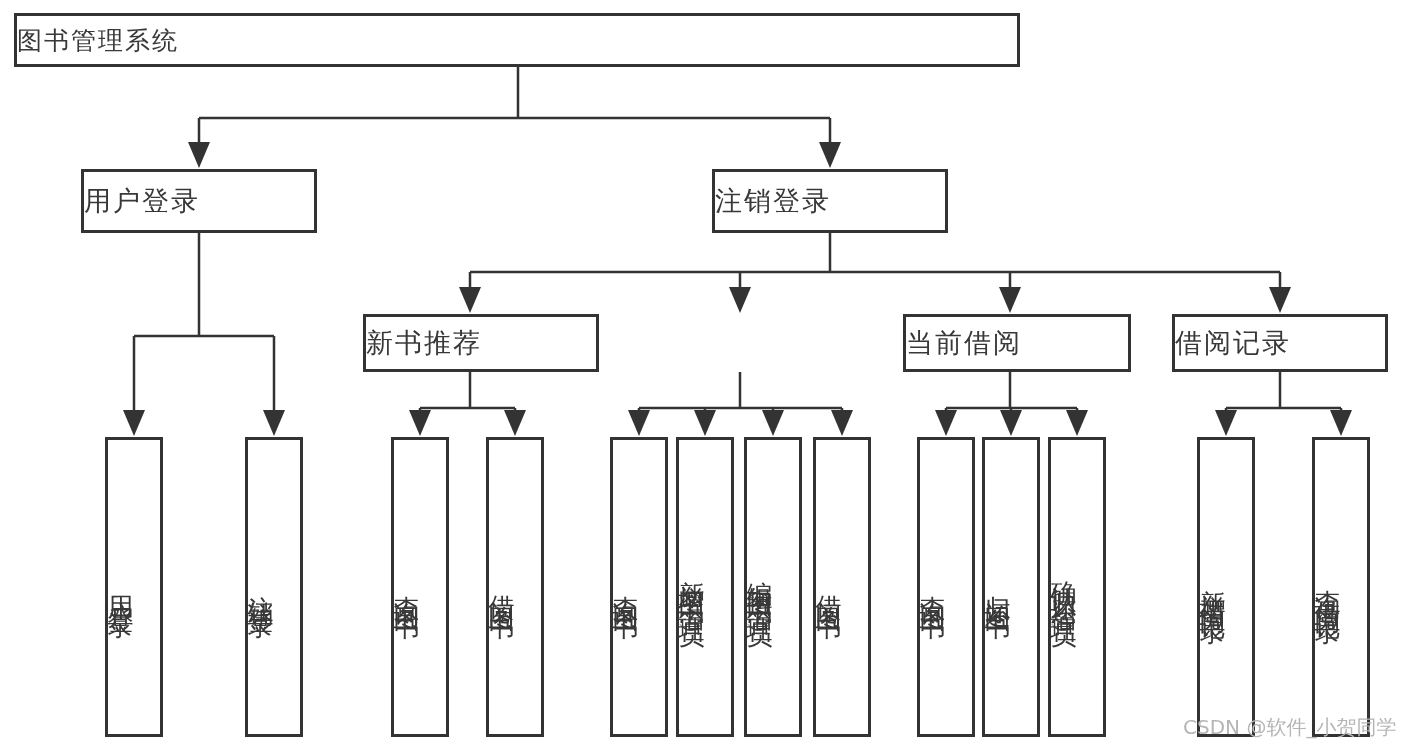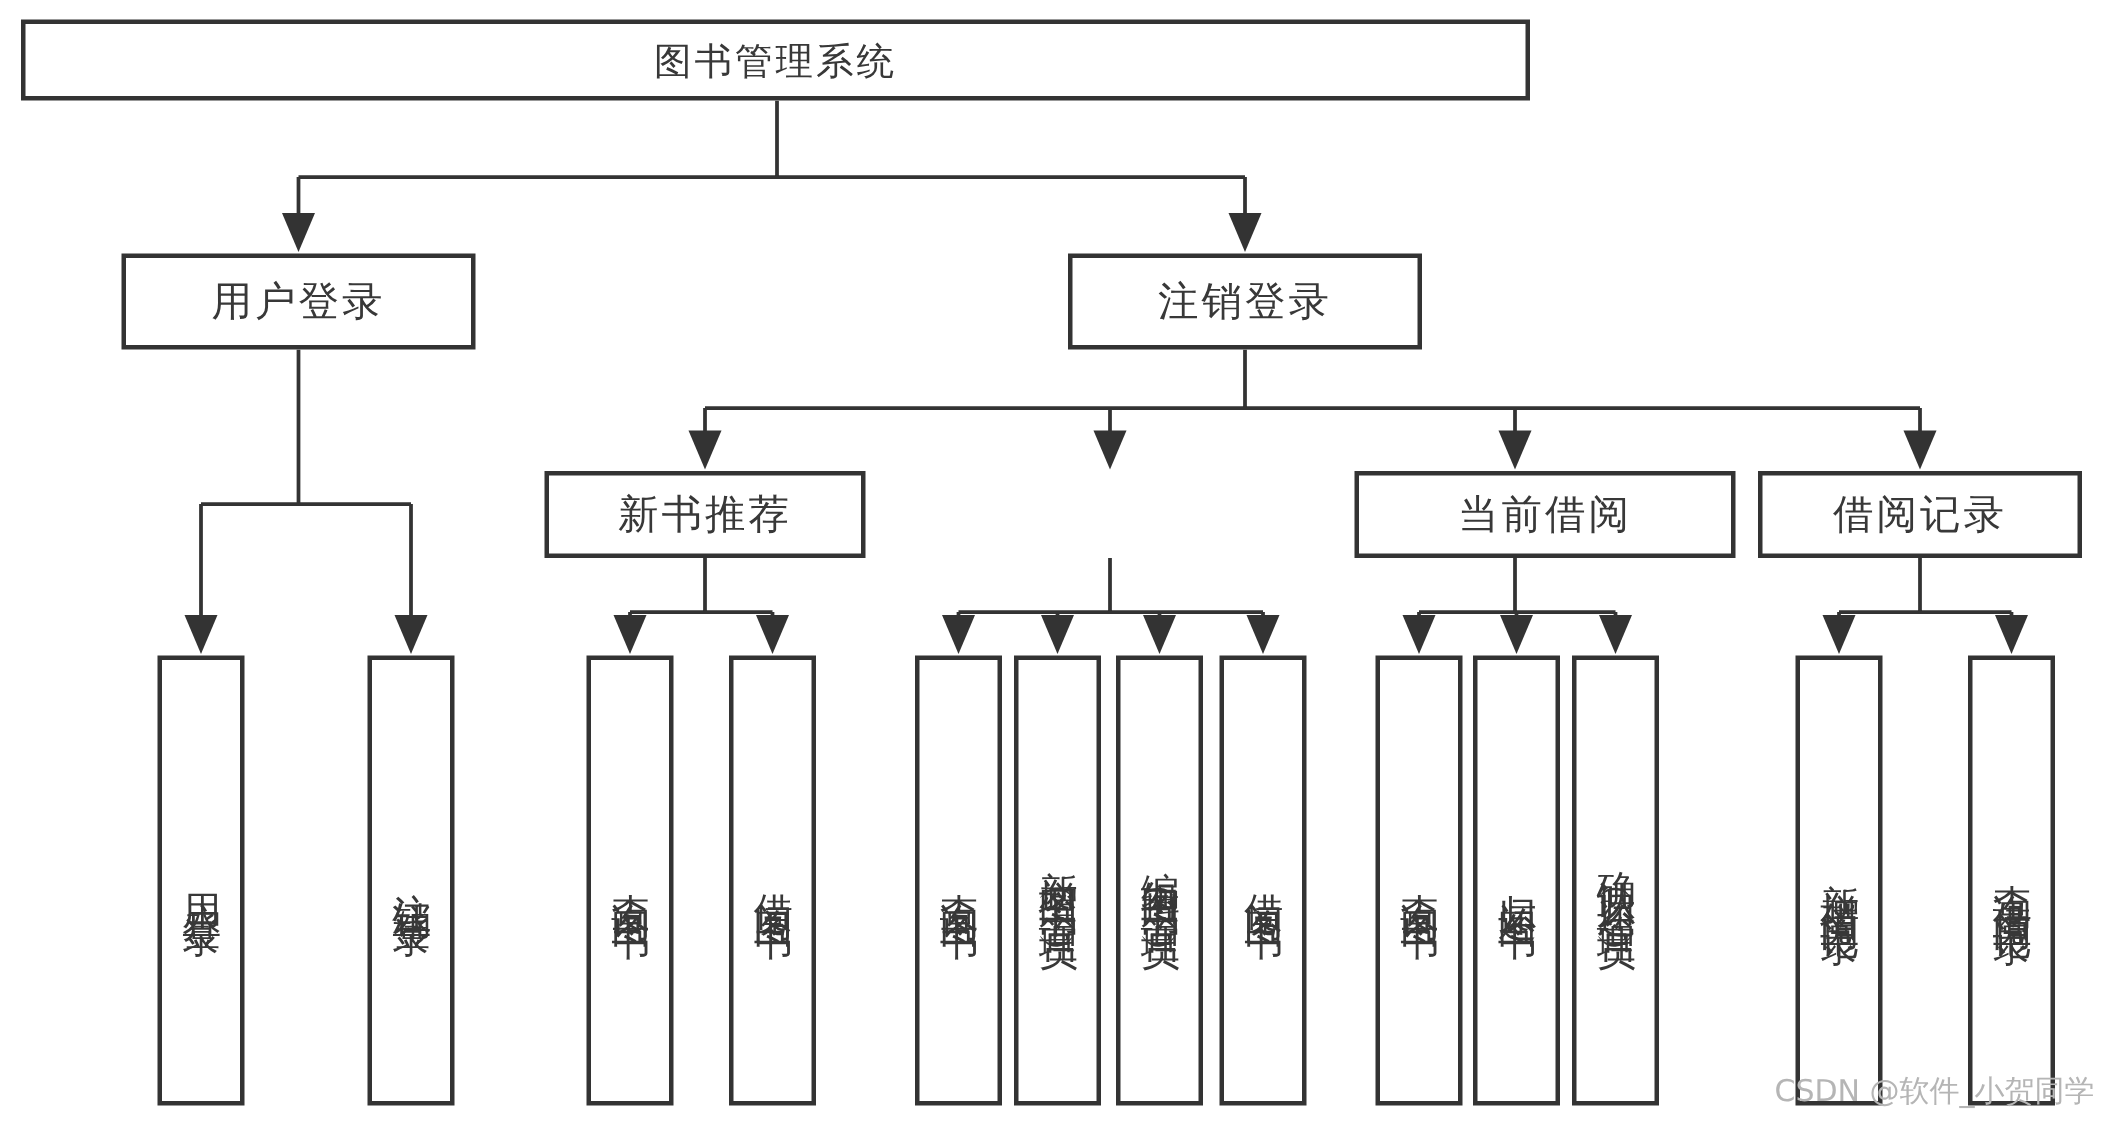--- a/index.html
+++ b/index.html
@@ -20,21 +20,21 @@
     left: 0;
     top: 0;
   }
   .box {
     position: absolute;
     box-sizing: border-box;
     background: #ffffff;
     border: 3px solid #333333;
     display: flex;
     align-items: center;
-    justify-content: center;
+    justify-content: flex-start;
     color: #333333;
   }
   .hlbl {
     font-size: 27px;
     letter-spacing: 2px;
     color: #383838;
     white-space: nowrap;
   }
   .root .hlbl {
     font-size: 25px;
@@ -100,24 +100,24 @@
     <span class="hlbl">图书管理系统</span>
   </div>
 
   <div class="box" style="left:81px;top:169px;width:236px;height:64px">
     <span class="hlbl">用户登录</span>
   </div>
   <div class="box" style="left:712px;top:169px;width:236px;height:64px">
     <span class="hlbl">注销登录</span>
   </div>
 
-  <div class="box" style="left:363px;top:314px;width:214px;height:58px">
+  <div class="box" style="left:363px;top:314px;width:236px;height:58px">
     <span class="hlbl">新书推荐</span>
   </div>
-  <div class="box" style="left:903px;top:314px;width:254px;height:58px">
+  <div class="box" style="left:903px;top:314px;width:228px;height:58px">
     <span class="hlbl">当前借阅</span>
   </div>
   <div class="box" style="left:1172px;top:314px;width:216px;height:58px">
     <span class="hlbl">借阅记录</span>
   </div>
 
   <div class="box" style="left:105px;top:437px;width:58px;height:300px">
     <span class="vlbl">用户登录</span>
   </div>
   <div class="box" style="left:245px;top:437px;width:58px;height:300px">

